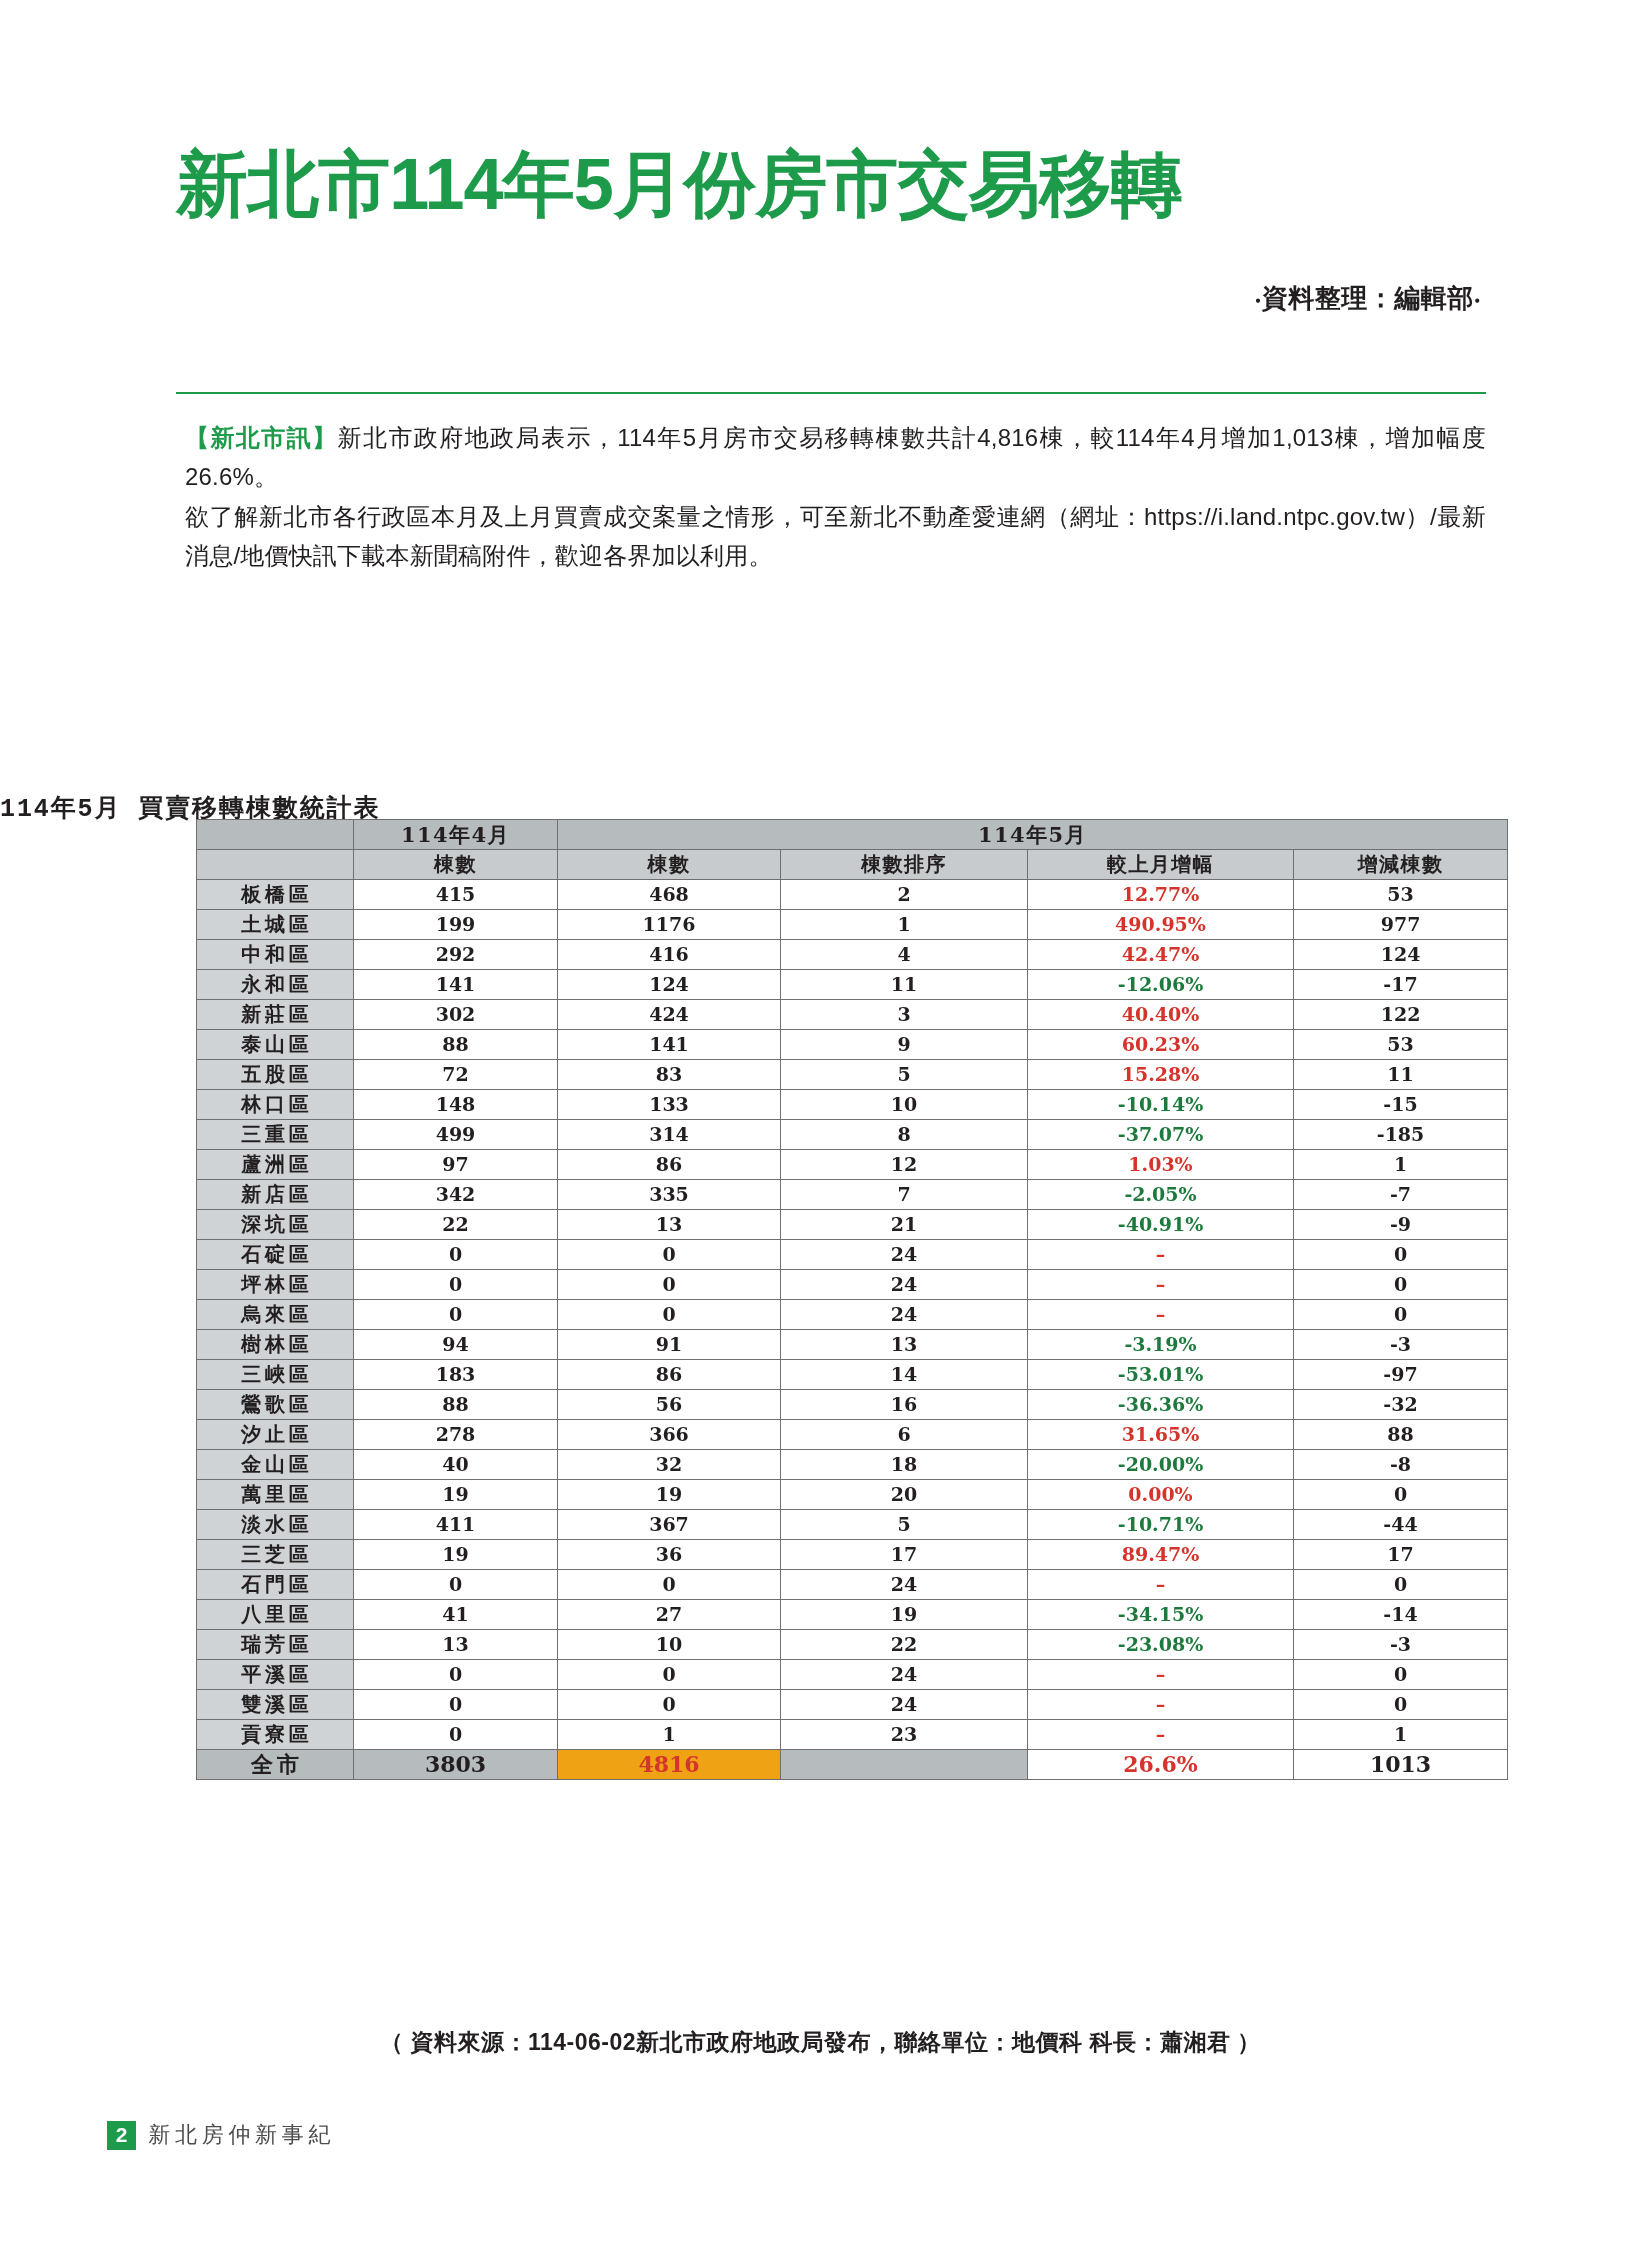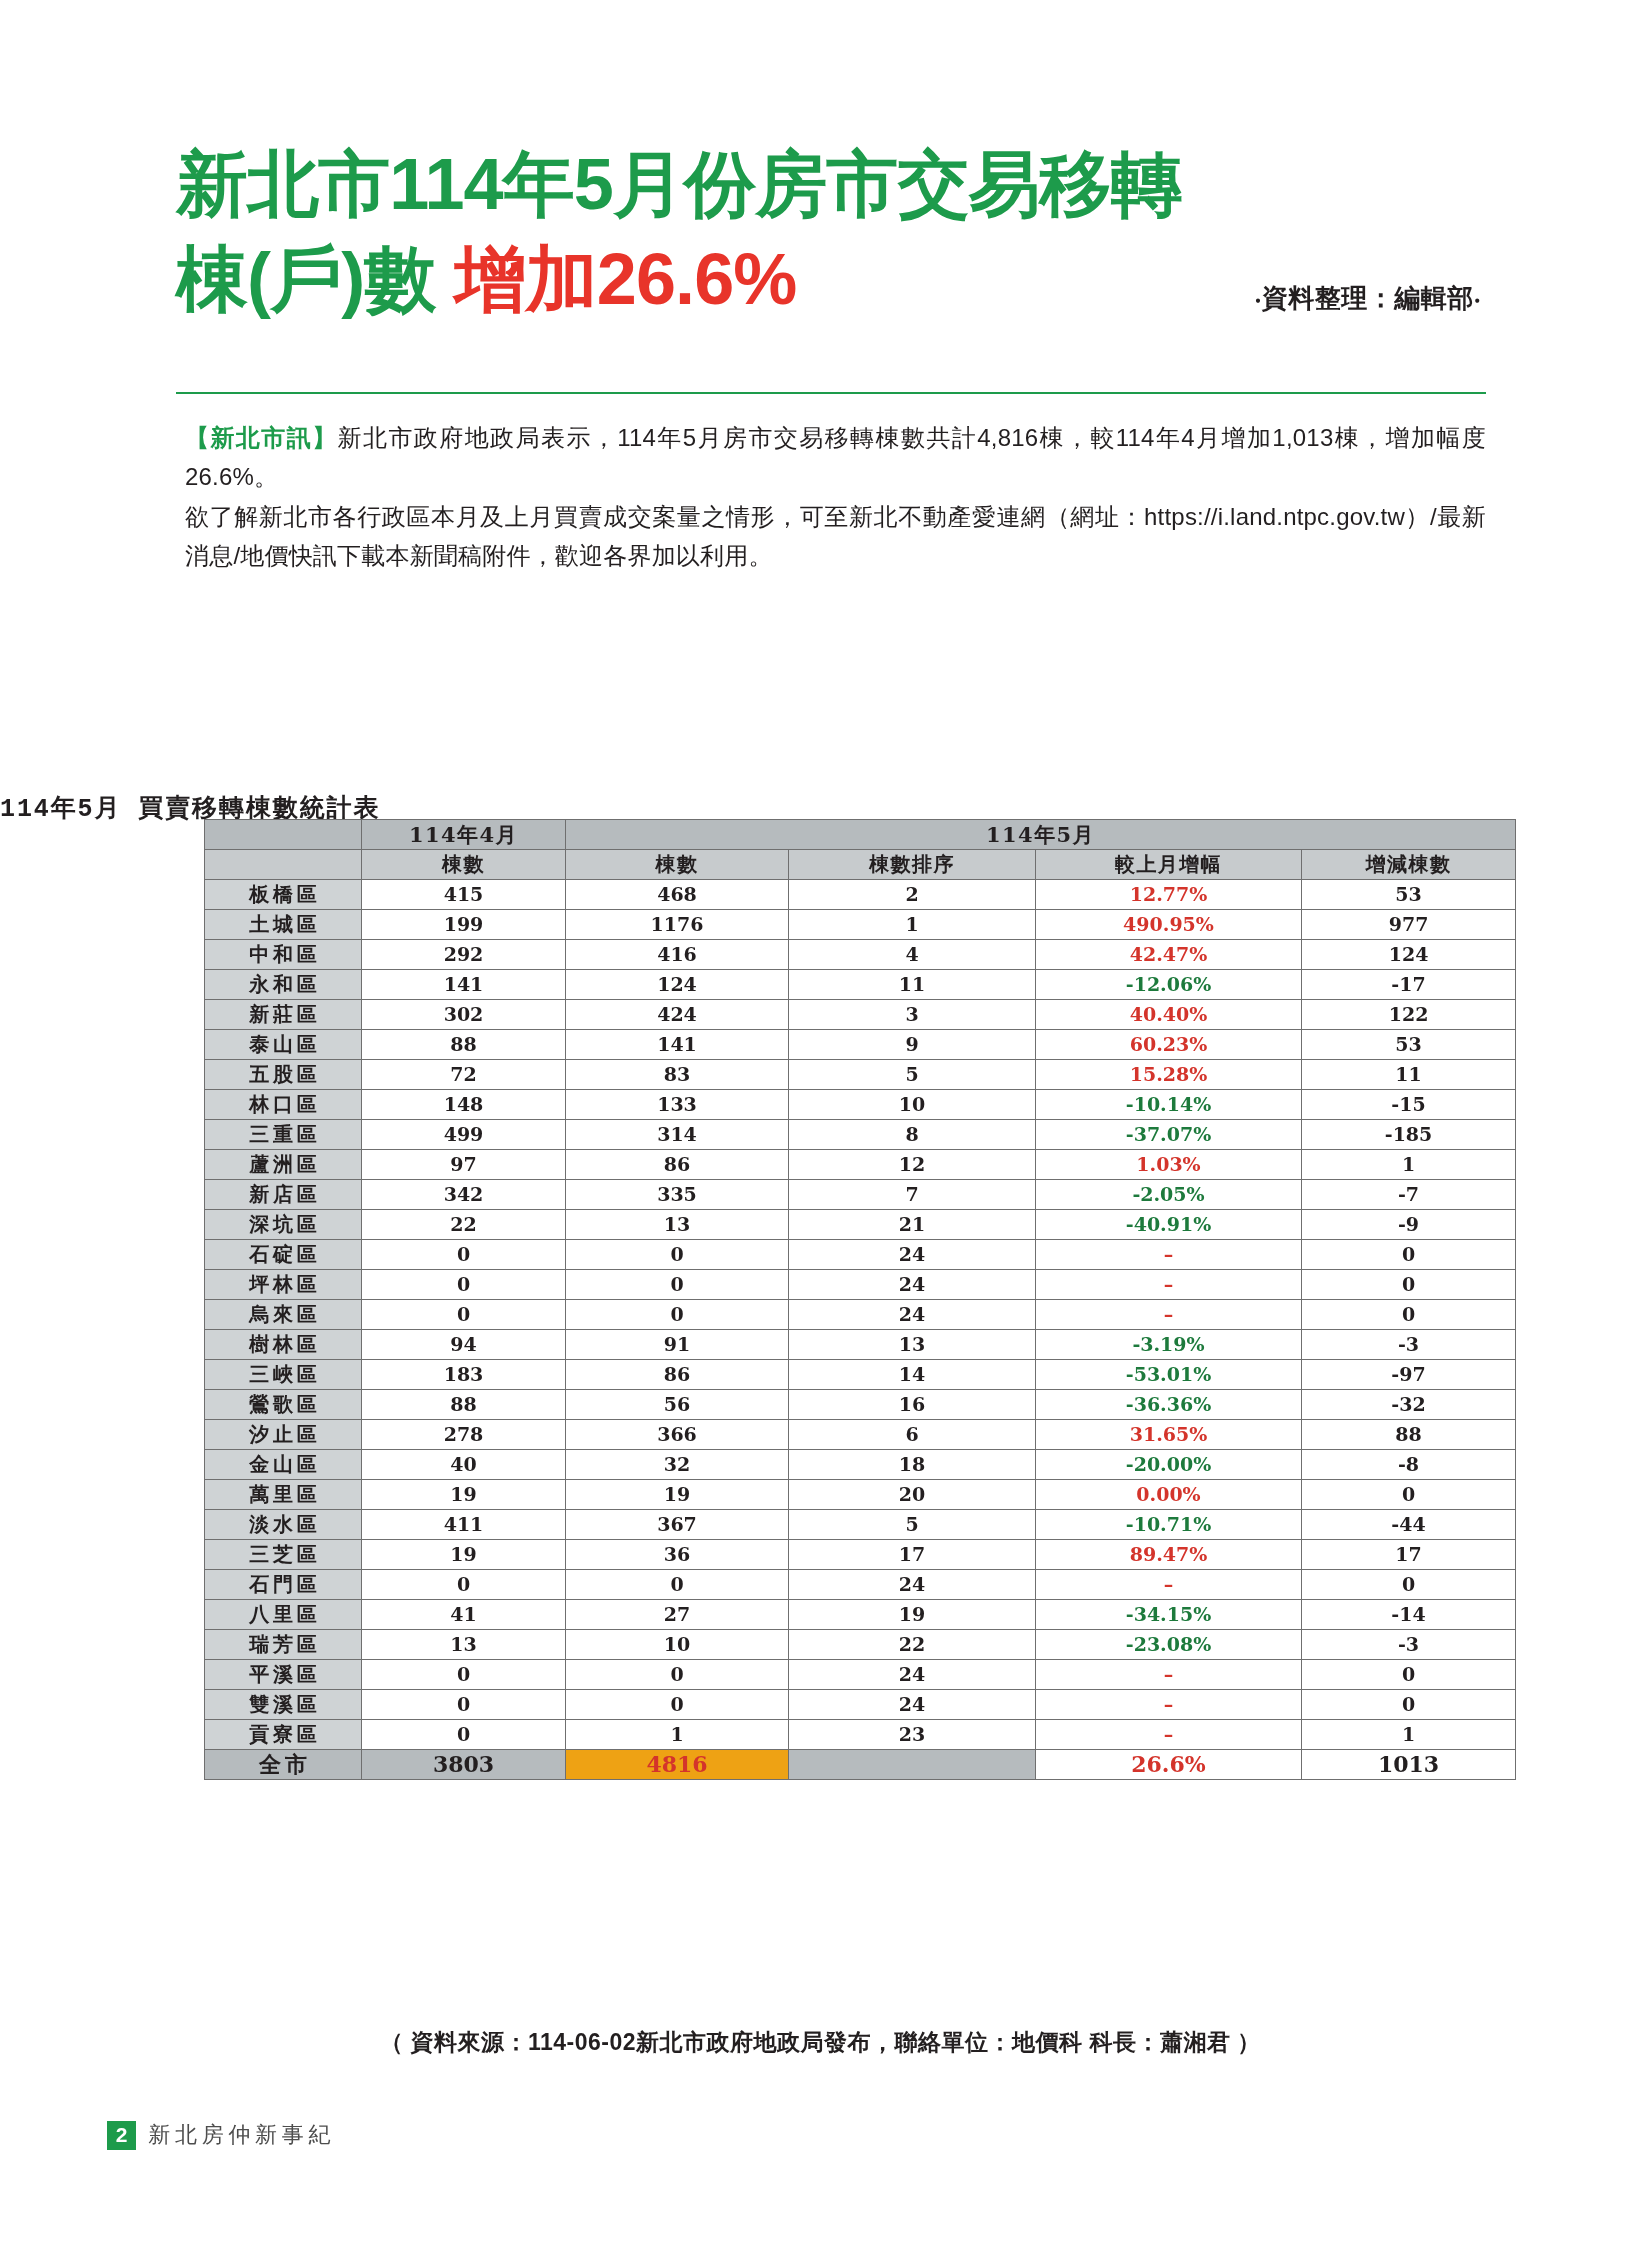--- a/index.html
+++ b/index.html
@@ -98,21 +98,20 @@
     position: absolute;
     left: 196px;
     top: 815px;
     width: 1263px;
     border-collapse: collapse;
     font-family: "DejaVu Serif", serif;
     font-size: 19px;
     font-weight: bold;
     color: #231f20;
     table-layout: fixed;
-    margin-left: 8px;
   }
   table.stats td, table.stats th {
     border: 0.9px solid #6f6f6f;
     text-align: center;
     padding: 0;
     height: 29px;
     line-height: 29px;
     font-weight: bold;
   }
   .col-d { width: 157px; }
@@ -197,21 +196,20 @@
     letter-spacing: 4.7px;
   }
 </style>
 </head>
 <body>
 
 <div class="page">
 
   <div class="header">
     <div class="title-line">新北市114年5月份房市交易移轉</div>
-    <div class="title-line"><span>棟(戶)數 </span><span class="title-accent">增加26.6%</span></div>
     <div class="byline">‧資料整理：編輯部‧</div>
   </div>
   <div class="rule"></div>
 
   <div class="bodytext">
     <p><span class="tag">【新北市訊】</span><span>新北市政府地政局表示，114年5月房市交易移轉棟數共計4,816棟，較114年4月增加1,013棟，增加幅度26.6%。</span></p>
     <p class="indent">欲了解新北市各行政區本月及上月買賣成交案量之情形，可至新北不動產愛連網（網址：https://i.land.ntpc.gov.tw）/最新消息/地價快訊下載本新聞稿附件，歡迎各界加以利用。</p>
   </div>
 
   <div class="table-title">114年5月 買賣移轉棟數統計表</div>

